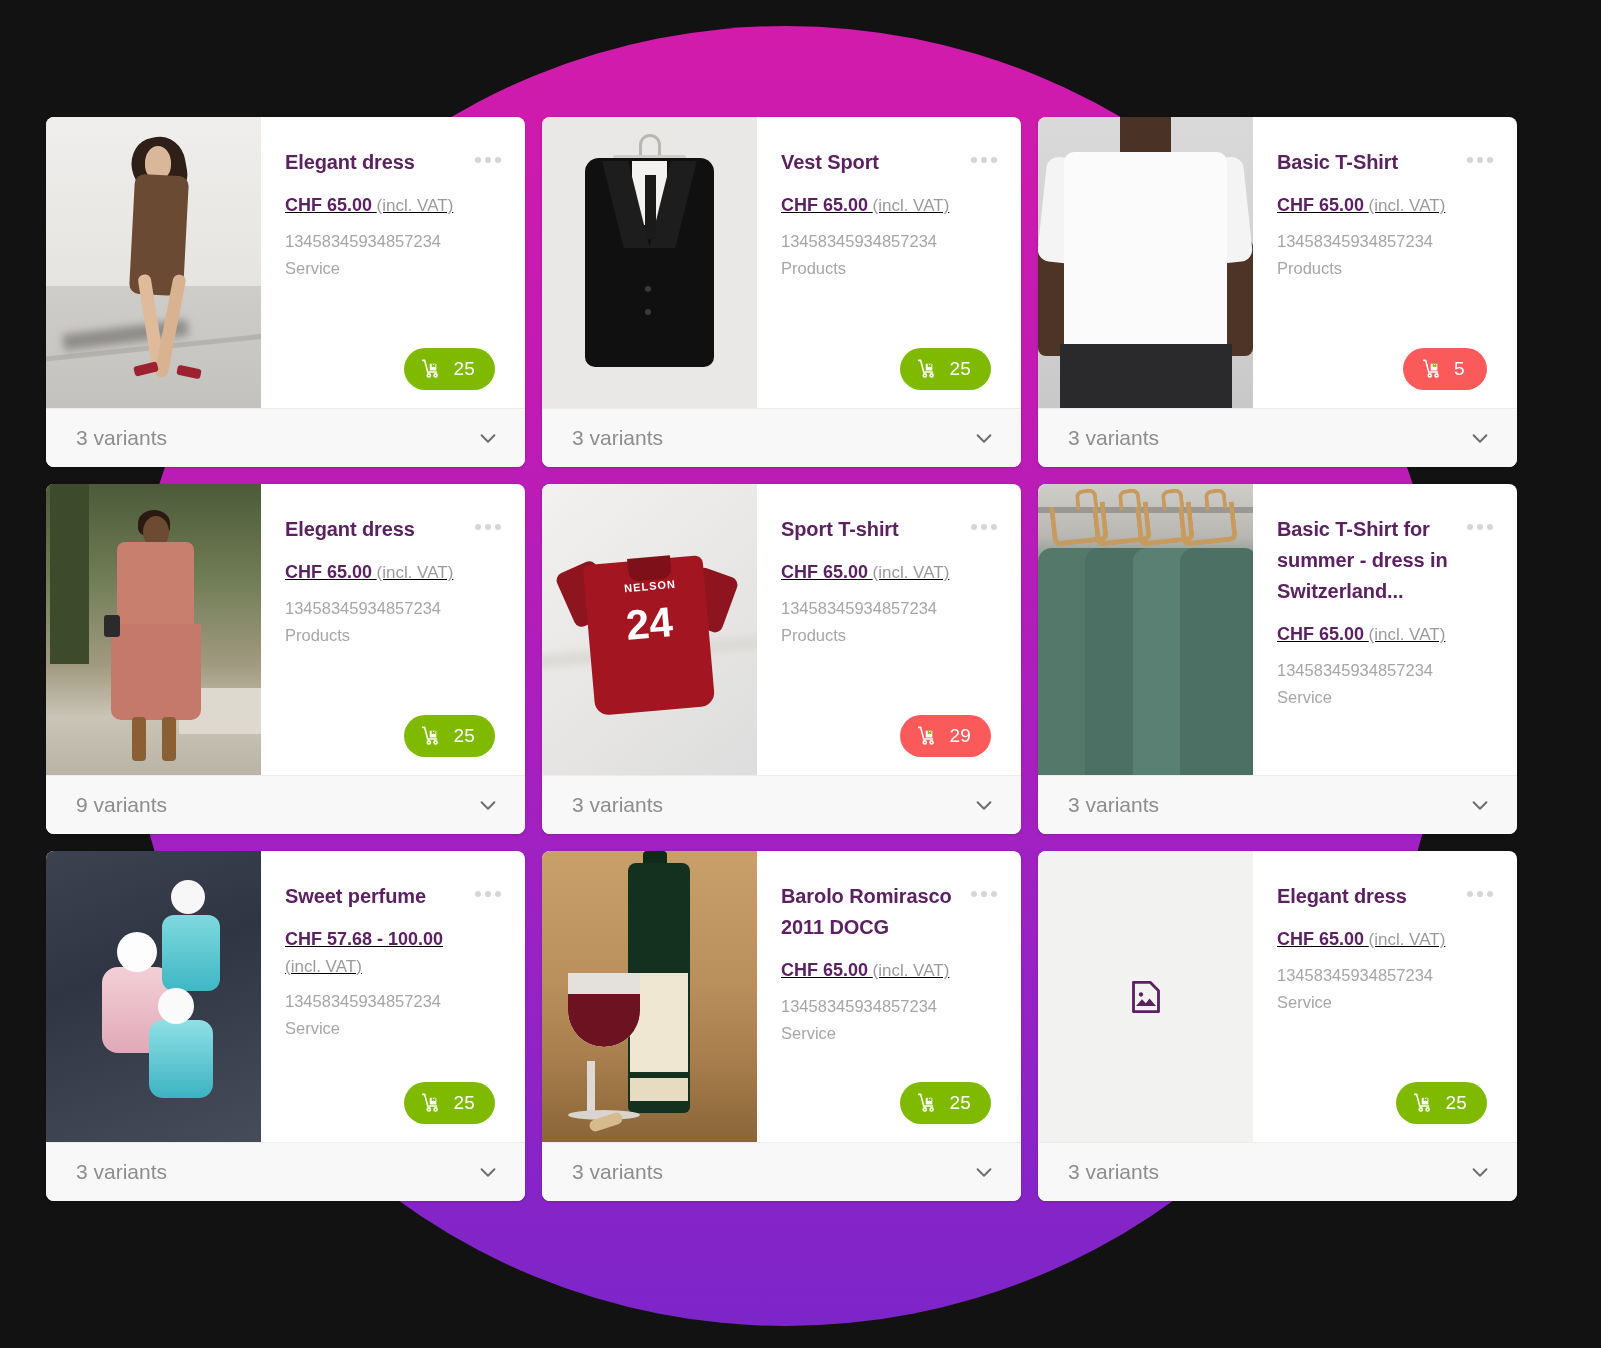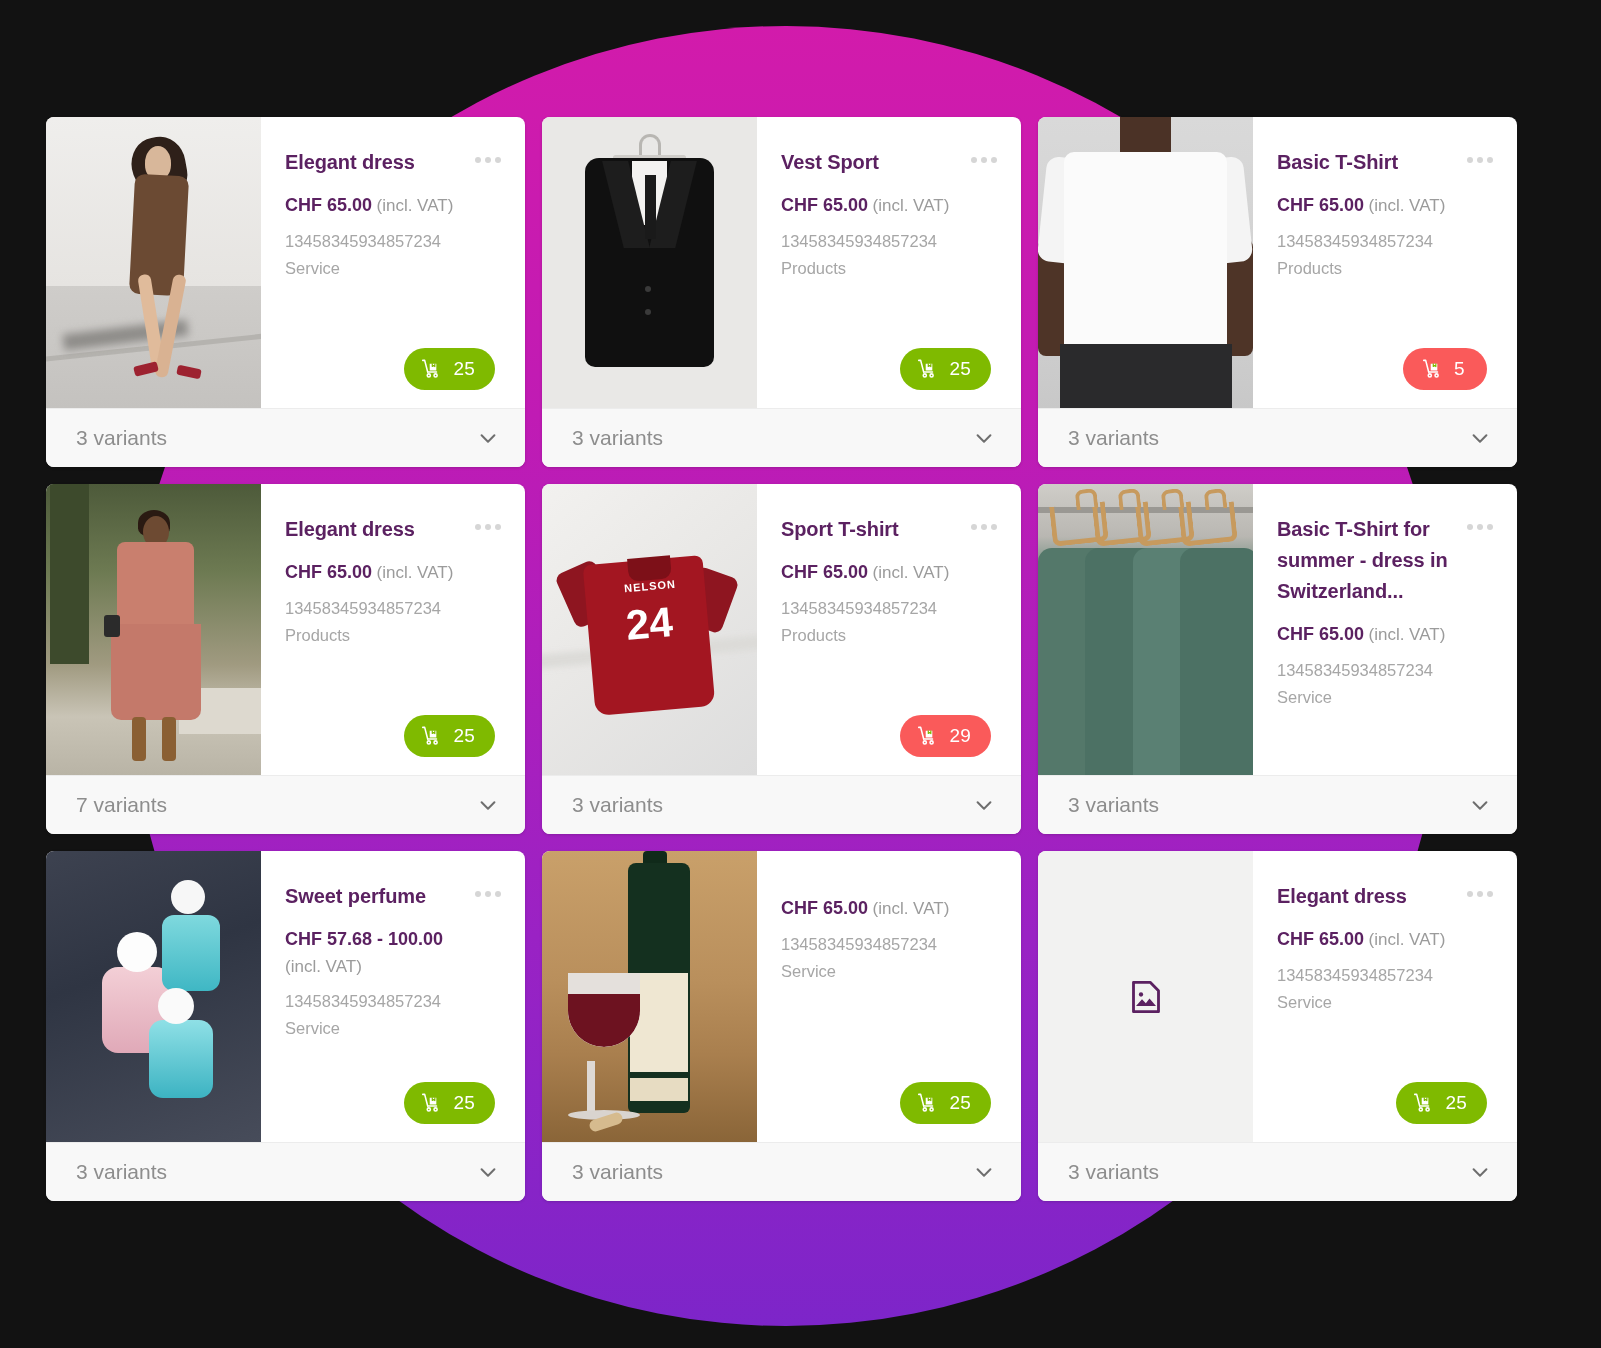--- a/index.html
+++ b/index.html
@@ -74,21 +74,21 @@
     flex: 1;
     min-width: 0;
   }
   .dots {
     flex: 0 0 auto;
     display: flex; gap: 4px;
     margin-top: 10px;
   }
   .dots i { width: 6px; height: 6px; border-radius: 50%; background: #d6d6d6; display: block; }
 
-  .price-row { margin-top: 14px; line-height: 1.55; }
+  .price-row { margin-top: 14px; line-height: 1.55; text-decoration: underline; }
   .price {
     color: #5b2161; font-size: 18px; font-weight: bold;
   }
   .vat { color: #9b9b9b; font-size: 17px; font-weight: normal; }
   .price-row.stacked .vat { display: block; margin-top: 0px; }
 
   .meta { margin-top: 8px; }
   .meta div { color: #a6a6a6; font-size: 16.5px; line-height: 1.62; }
 
   .badge-wrap { margin-top: auto; display: flex; justify-content: flex-end; padding-right: 6px; padding-bottom: 4px; }
@@ -399,21 +399,21 @@
                   <circle cx="17" cy="19" r="1.7"></circle>
                   <path d="M10.6 6.3h7.2v7.2h-7.2z" fill="#ffffff" stroke="none"></path>
                   <path d="M13.4 6.3v3l1.4-1.1 1.4 1.1v-3" fill="none" stroke="#7fba00" stroke-width="1.3"></path>
                 </svg>
                 <span class="num">25</span>
               </div>
             </div>
           </div>
         </div>
         <div class="footer">
-          <span class="vtext">7 variants</span>
+          <span class="vtext">9 variants</span>
           <svg class="chev" width="22" height="22" viewBox="0 0 24 24" fill="none" stroke="currentColor" stroke-width="2.2" stroke-linecap="round" stroke-linejoin="round">
             <polyline points="5 9 12 16 19 9"></polyline>
           </svg>
         </div>
       </div>
       <div class="card">
         <div class="card-body">
           <div class="thumb">
             <div class="ph art-jersey">
               <div class="sheetfold"></div>
@@ -555,20 +555,28 @@
               <div class="bottle"></div>
               <div class="label"></div>
               <div class="label2"></div>
               <div class="glass"></div>
               <div class="stem"></div>
               <div class="foot"></div>
               <div class="cork"></div>
             </div>
           </div>
           <div class="info">
+            <div class="title-row">
+              <div class="title">Barolo Romirasco 2011 DOCG</div>
+              <div class="dots">
+                <i></i>
+                <i></i>
+                <i></i>
+              </div>
+            </div>
             <div class="price-row"><span class="price">CHF 65.00</span> <span class="vat">(incl. VAT)</span></div>
             <div class="meta">
               <div>13458345934857234</div>
               <div>Service</div>
             </div>
             <div class="badge-wrap">
               <div class="badge" style="background:#7fba00">
                 <svg width="22" height="22" viewBox="0 0 24 24" fill="none" stroke="#ffffff" stroke-width="1.7" stroke-linecap="round" stroke-linejoin="round">
                   <path d="M3 2.6h2.1L8.4 15.2"></path>
                   <path d="M8.4 15.2h9.6"></path>

